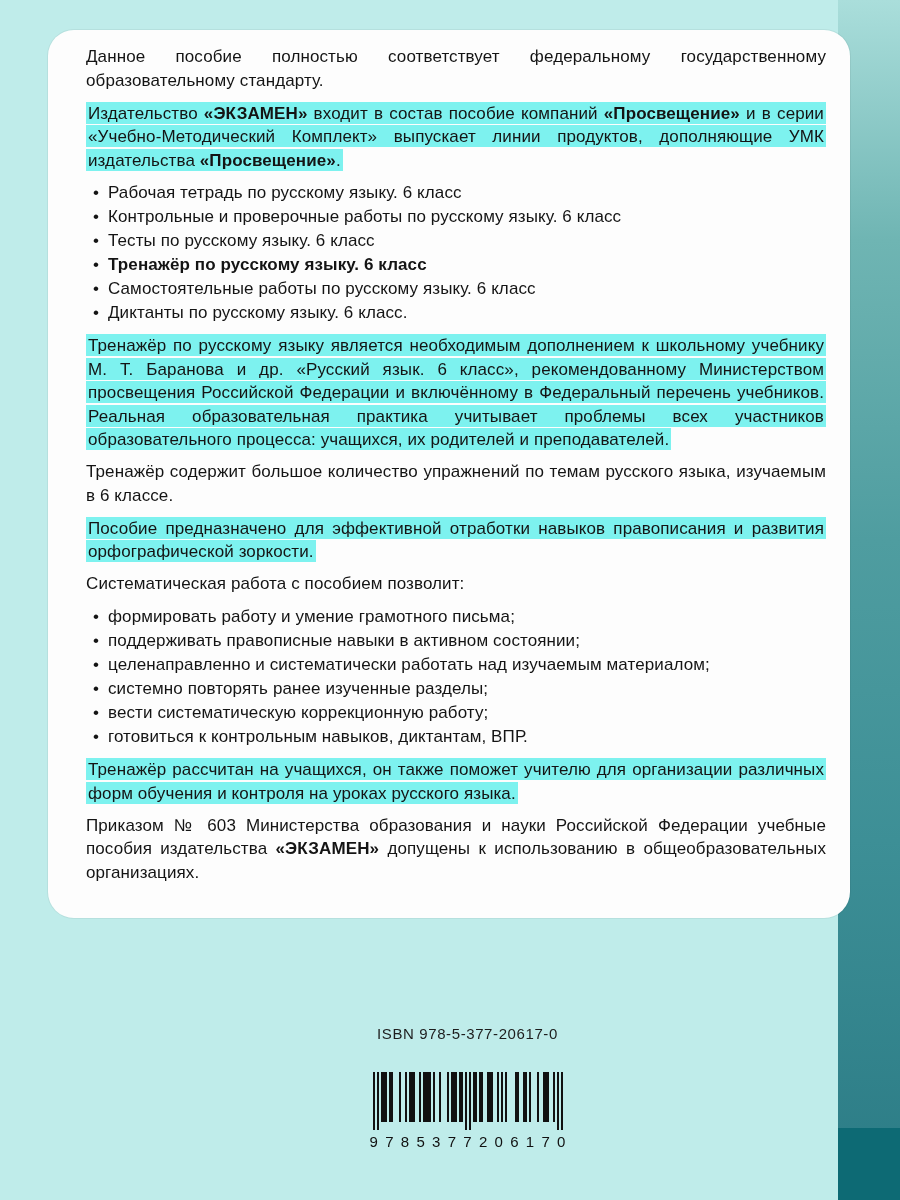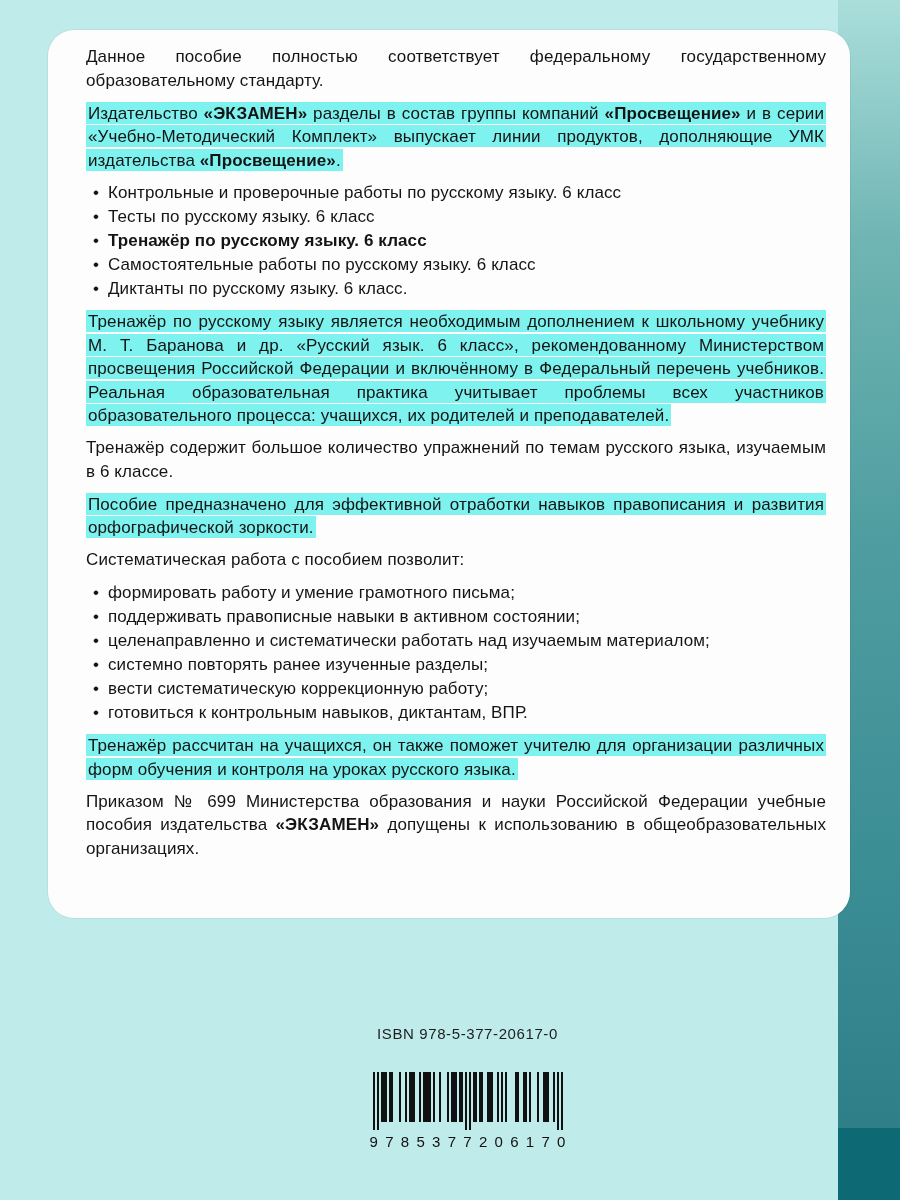--- a/index.html
+++ b/index.html
@@ -71,42 +71,43 @@
 </style>
 </head>
 <body>
 
 <div class="right-stripe"></div>
 <div class="corner-square"></div>
 
 <div class="card">
   <div class="text-blocks">
       <p class="para"><span>Данное пособие полностью соответствует федеральному государственному образовательному стандарту.</span></p>
-      <p class="para"><span class="mark"><span>Издательство </span><span class="b i">«ЭКЗАМЕН»</span><span> разделы в состав группы компаний </span><span class="b">«Просвещение»</span><span> и в серии «Учебно-Методический Комплект» выпускает линии продуктов, дополняющие УМК издательства </span><span class="b">«Просвещение»</span><span>.</span></span></p>
+      <p class="para"><span class="mark"><span>Издательство </span><span class="b i">«ЭКЗАМЕН»</span><span> входит в состав пособие компаний </span><span class="b">«Просвещение»</span><span> и в серии «Учебно-Методический Комплект» выпускает линии продуктов, дополняющие УМК издательства </span><span class="b">«Просвещение»</span><span>.</span></span></p>
       <ul class="bullets">
+        <li><span>Рабочая тетрадь по русскому языку. 6 класс</span></li>
         <li><span>Контрольные и проверочные работы по русскому языку. 6 класс</span></li>
         <li><span>Тесты по русскому языку. 6 класс</span></li>
         <li><span class="b">Тренажёр по русскому языку. 6 класс</span></li>
         <li><span>Самостоятельные работы по русскому языку. 6 класс</span></li>
         <li><span>Диктанты по русскому языку. 6 класс.</span></li>
       </ul>
       <p class="para"><span class="mark"><span>Тренажёр по русскому языку является необходимым дополнением к школьному учебнику М. Т. Баранова и др. «Русский язык. 6 класс», рекомендованному Министерством просвещения Российской Федерации и включённому в Федеральный перечень учебников. Реальная образовательная практика учитывает проблемы всех участников образовательного процесса: учащихся, их родителей и преподавателей.</span></span></p>
       <p class="para"><span>Тренажёр содержит большое количество упражнений по темам русского языка, изучаемым в 6 классе.</span></p>
       <p class="para"><span class="mark"><span>Пособие предназначено для эффективной отработки навыков правописания и развития орфографической зоркости.</span></span></p>
       <p class="para"><span>Систематическая работа с пособием позволит:</span></p>
       <ul class="bullets">
         <li><span>формировать работу и умение грамотного письма;</span></li>
         <li><span>поддерживать правописные навыки в активном состоянии;</span></li>
         <li><span>целенаправленно и систематически работать над изучаемым материалом;</span></li>
         <li><span>системно повторять ранее изученные разделы;</span></li>
         <li><span>вести систематическую коррекционную работу;</span></li>
         <li><span>готовиться к контрольным навыков, диктантам, ВПР.</span></li>
       </ul>
       <p class="para"><span class="mark"><span>Тренажёр рассчитан на учащихся, он также поможет учителю для организации различных форм обучения и контроля на уроках русского языка.</span></span></p>
-      <p class="para"><span>Приказом № 699 Министерства образования и науки Российской Федерации учебные пособия издательства </span><span class="b i">«ЭКЗАМЕН»</span><span> допущены к использованию в общеобразовательных организациях.</span></p>
+      <p class="para"><span>Приказом № 603 Министерства образования и науки Российской Федерации учебные пособия издательства </span><span class="b i">«ЭКЗАМЕН»</span><span> допущены к использованию в общеобразовательных организациях.</span></p>
     </div>
 
   <div class="isbn-area">
     <div class="isbn-label">ISBN 978-5-377-20617-0</div>
     <div class="barcode">
       <svg id="barcode-svg" width="190" height="58" viewBox="0 0 190 58">
           <rect x="0" y="0" width="2" height="58" fill="#111111"></rect>
           <rect x="4" y="0" width="2" height="58" fill="#111111"></rect>
           <rect x="8" y="0" width="2" height="50" fill="#111111"></rect>
           <rect x="10" y="0" width="2" height="50" fill="#111111"></rect>

